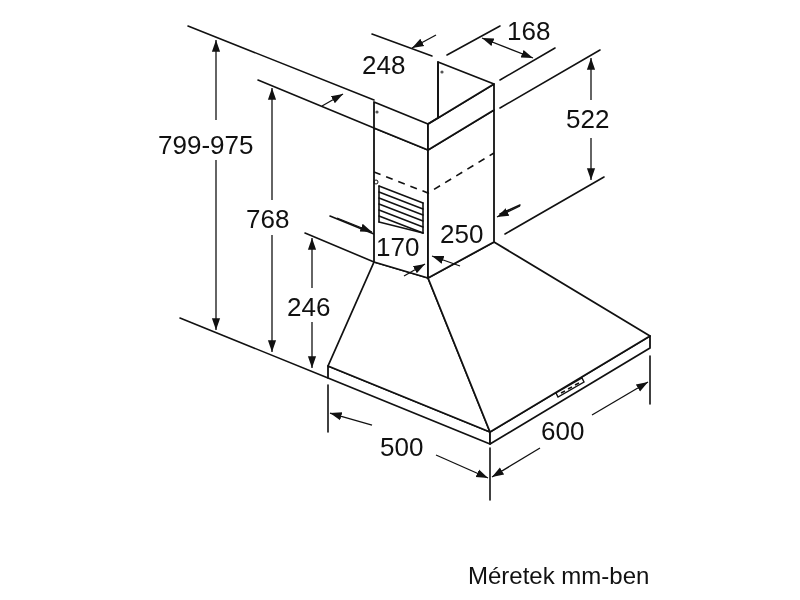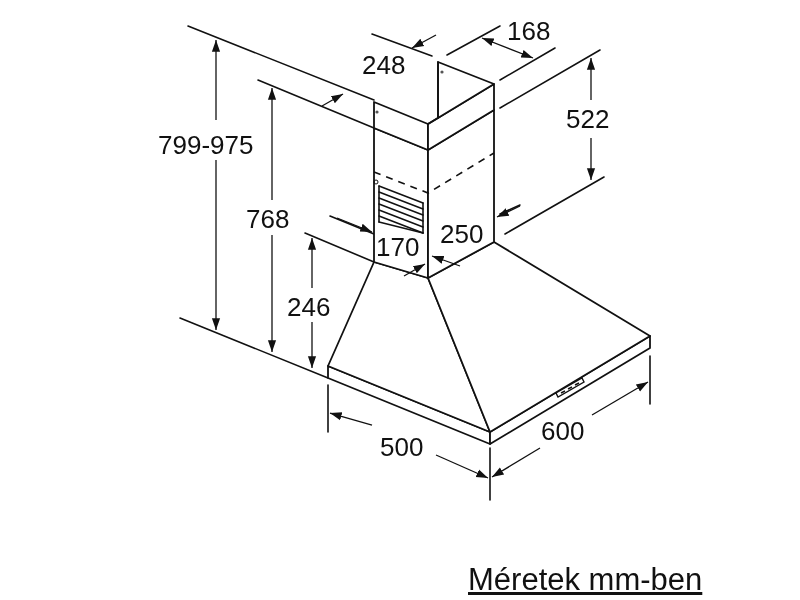--- a/index.html
+++ b/index.html
@@ -3,21 +3,21 @@
 <meta charset="utf-8">
 <style>
   html, body { margin: 0; padding: 0; background: #ffffff; }
   body { width: 800px; height: 600px; position: relative; overflow: hidden; font-family: "Liberation Sans", sans-serif; }
   #diagram { position: absolute; left: 0; top: 0; width: 800px; height: 600px; }
   .ln { stroke: #111; stroke-width: 1.6; fill: none; stroke-linecap: round; }
   .body { stroke: #111; stroke-width: 1.8; fill: #fff; stroke-linejoin: round; }
   .dash { stroke: #111; stroke-width: 1.6; fill: none; stroke-dasharray: 7 6; }
   .dim { stroke: #111; stroke-width: 1.3; fill: none; }
   .lbl { font-family: "Liberation Sans", sans-serif; font-size: 26px; fill: #111; }
-  .caption { position: absolute; left: 468px; top: 562px; font-size: 31px; color: #111; text-decoration: underline; }
+  .caption { position: absolute; left: 468px; top: 562px; font-size: 24px; color: #111; }
 </style>
 </head>
 <body>
 
 <svg id="diagram" viewBox="0 0 800 600" xmlns="http://www.w3.org/2000/svg">
   <defs>
     <marker id="ah" viewBox="0 0 10 10" refX="10" refY="5" markerWidth="9" markerHeight="9" orient="auto-start-reverse">
       <path d="M0,1.5 L10,5 L0,8.5 z" fill="#111"></path>
     </marker>
   </defs>

